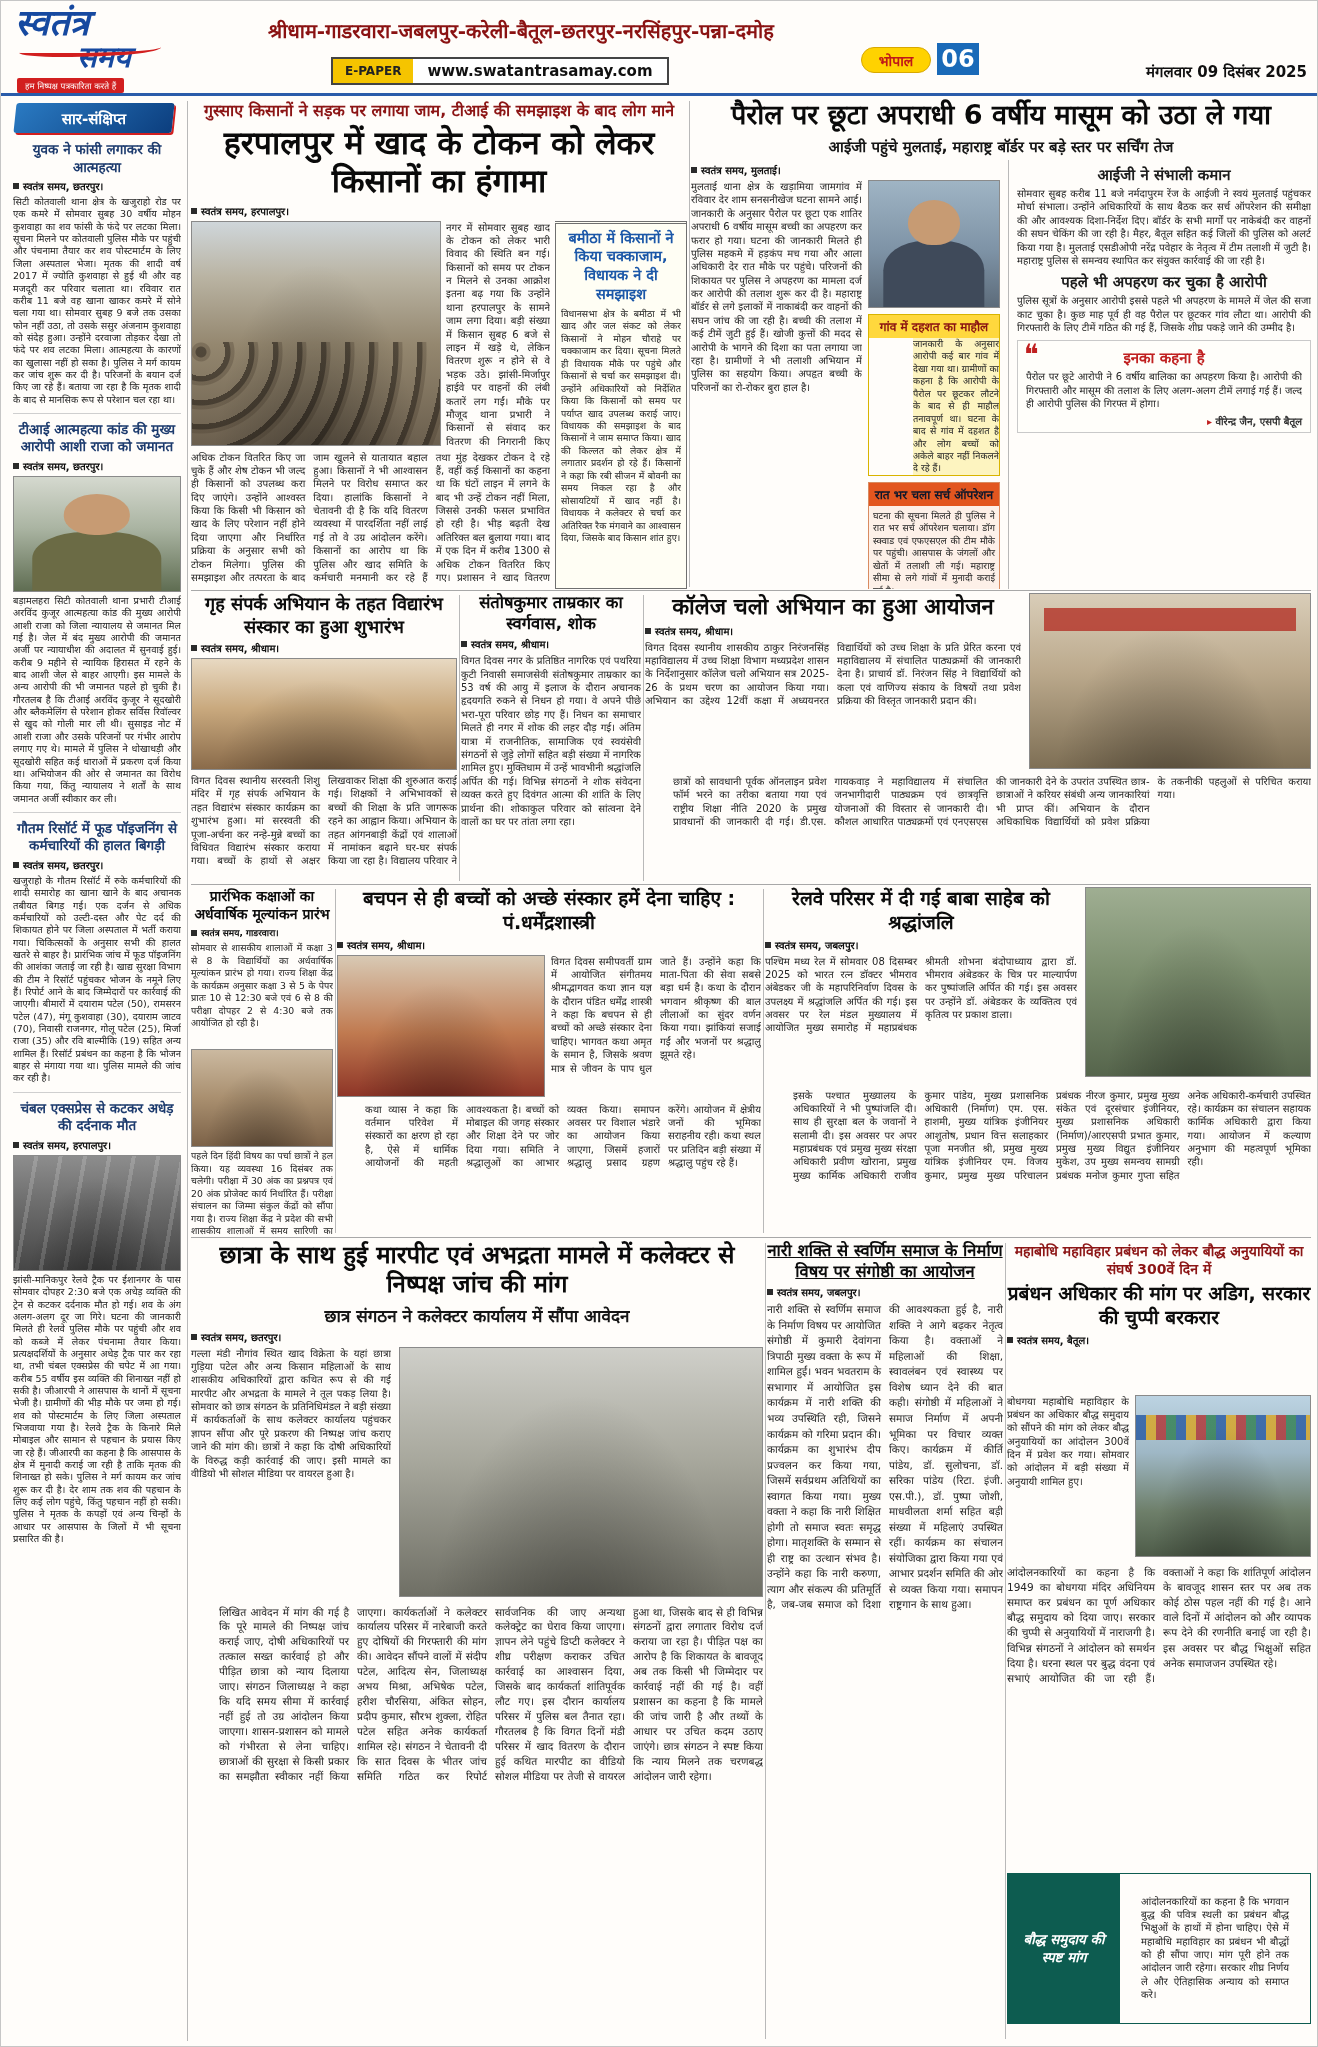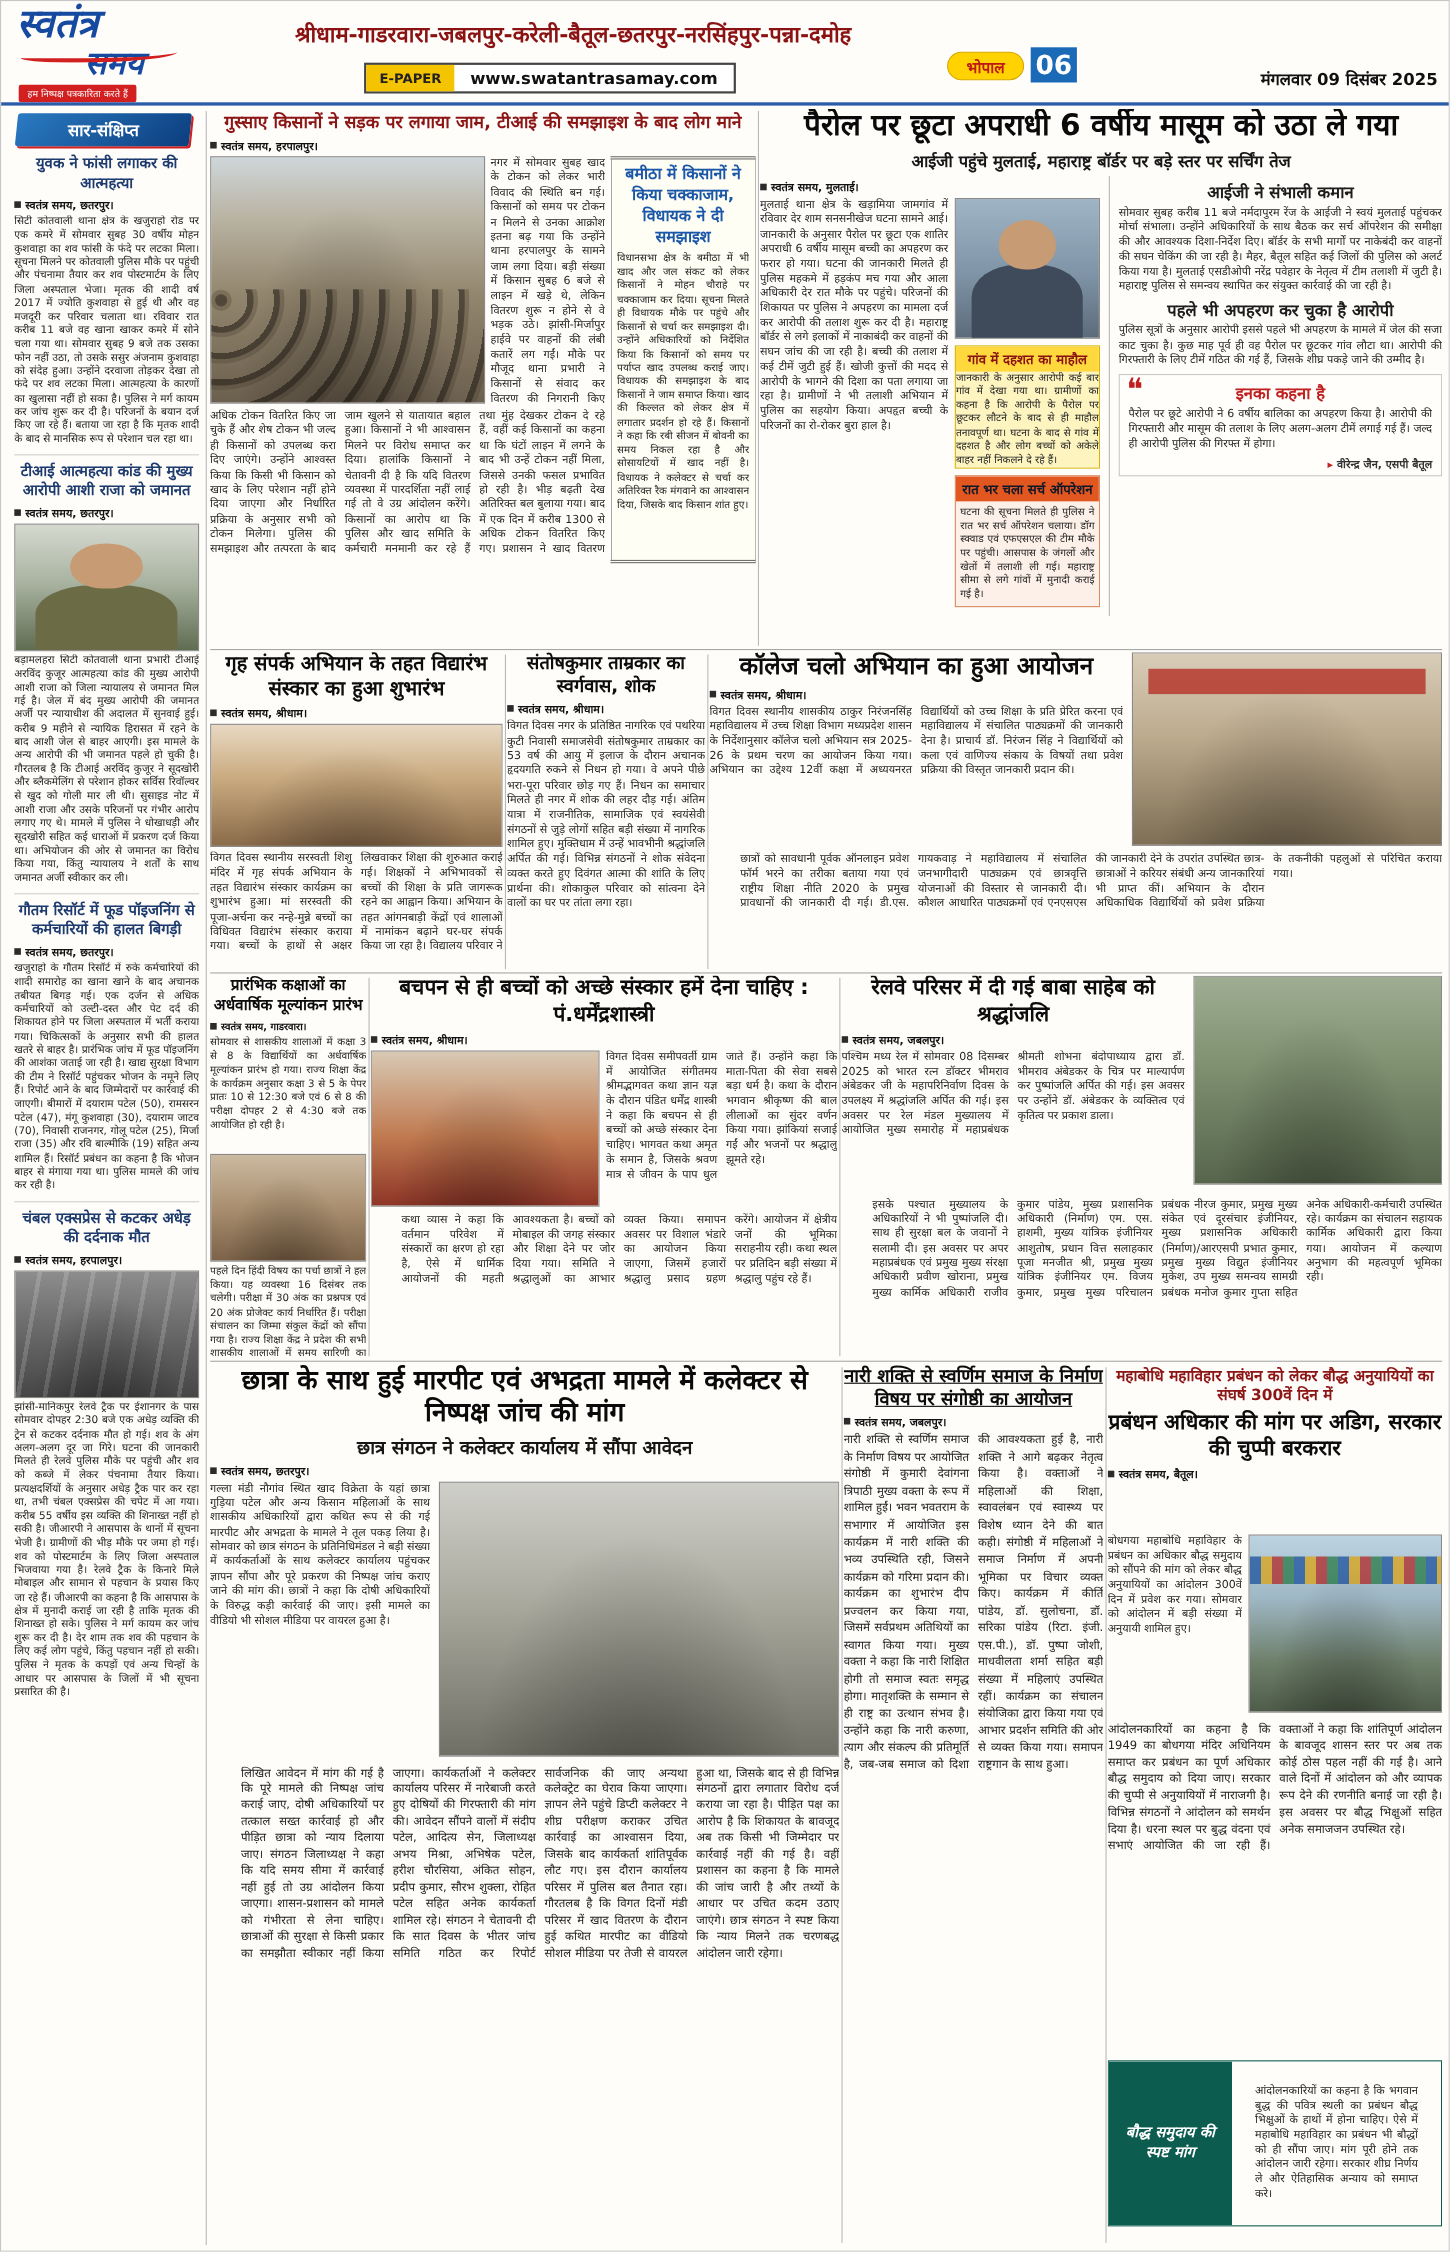--- a/index.html
+++ b/index.html
@@ -92,21 +92,21 @@
   .inset-hl { color:#1b57a8; font-weight:800; font-size:14.5px; line-height:1.3; text-align:center; margin-bottom:4px; }
 
   
   .kidnap-cols { display:flex; margin-top:4px; }
   .kidnap-left { width:318px; padding-right:8px; border-right:1px solid #b9b9b9; }
   .kidnap-right { flex:1; padding-left:8px; }
   .kl-row { display:flex; gap:6px; }
   .kl-stack { width:132px; flex:none; display:flex; flex-direction:column; gap:6px; }
   .box-yellow { border:1px solid #d9b400; overflow:hidden; }
   .by-title { background:#ffd83d; color:#8a1212; font-weight:800; font-size:12px; text-align:center; padding:3px 2px; }
-  .box-yellow .body-text { background:#fdf4c0; padding:0; font-size:9.3px; }
+  .box-yellow .body-text { background:#fdf4c0; padding:0; font-size:9.3px;margin-left:44px; }
   .box-orange { border:1px solid #d98b60; overflow:hidden; }
   .bo-title { background:#e2561f; color:#0f172a; font-weight:800; font-size:12px; text-align:center; padding:3px 2px; }
   .box-orange .body-text { background:#fdf0e8; padding:4px; font-size:9.3px; }
   .kr-h { font-size:15px; font-weight:800; text-align:center; margin:4px 0 3px; }
   .quote-box { border:1px solid #c9c9c9; padding:6px 8px 4px; position:relative; margin-top:6px; background:#fffefa; }
   .q-glyph { position:absolute; left:6px; top:0; font-size:28px; color:#c02020; line-height:1; }
   .q-title { color:#c02020; font-weight:800; font-size:15px; text-align:center; margin-bottom:3px; }
   .q-attr { text-align:right; font-weight:800; font-size:10px; color:#333; margin-top:3px; }
   .q-attr .arr { color:#c02020; }
 
@@ -178,20 +178,21 @@
           <span class="sq"></span>
           <span>स्वतंत्र समय, हरपालपुर।</span>
         </div>
       <div class="photo ph-track sb-photo"></div>
       <div class="sb-body" style="max-height:560px;">झांसी-मानिकपुर रेलवे ट्रैक पर ईशानगर के पास सोमवार दोपहर 2:30 बजे एक अधेड़ व्यक्ति की ट्रेन से कटकर दर्दनाक मौत हो गई। शव के अंग अलग-अलग दूर जा गिरे। घटना की जानकारी मिलते ही रेलवे पुलिस मौके पर पहुंची और शव को कब्जे में लेकर पंचनामा तैयार किया। प्रत्यक्षदर्शियों के अनुसार अधेड़ ट्रैक पार कर रहा था, तभी चंबल एक्सप्रेस की चपेट में आ गया। करीब 55 वर्षीय इस व्यक्ति की शिनाख्त नहीं हो सकी है। जीआरपी ने आसपास के थानों में सूचना भेजी है। ग्रामीणों की भीड़ मौके पर जमा हो गई। शव को पोस्टमार्टम के लिए जिला अस्पताल भिजवाया गया है। रेलवे ट्रैक के किनारे मिले मोबाइल और सामान से पहचान के प्रयास किए जा रहे हैं। जीआरपी का कहना है कि आसपास के क्षेत्र में मुनादी कराई जा रही है ताकि मृतक की शिनाख्त हो सके। पुलिस ने मर्ग कायम कर जांच शुरू कर दी है। देर शाम तक शव की पहचान के लिए कई लोग पहुंचे, किंतु पहचान नहीं हो सकी। पुलिस ने मृतक के कपड़ों एवं अन्य चिन्हों के आधार पर आसपास के जिलों में भी सूचना प्रसारित की है।</div>
     </div>
   </div>
 
   <div class="abs" style="left:190px;top:98px;width:496px;height:490px;overflow:hidden;">
     <div class="kicker">गुस्साए किसानों ने सड़क पर लगाया जाम, टीआई की समझाइश के बाद लोग माने</div>
+    <div class="hl-xl">हरपालपुर में खाद के टोकन को लेकर किसानों का हंगामा</div>
     <div class="byline">
         <span class="sq"></span>
         <span>स्वतंत्र समय, हरपालपुर।</span>
       </div>
     <div class="farmer-grid">
       <div class="photo ph-farmer" style="grid-column:1;grid-row:1;"></div>
       <div class="body-text" style="grid-column:2;grid-row:1;">नगर में सोमवार सुबह खाद के टोकन को लेकर भारी विवाद की स्थिति बन गई। किसानों को समय पर टोकन न मिलने से उनका आक्रोश इतना बढ़ गया कि उन्होंने थाना हरपालपुर के सामने जाम लगा दिया। बड़ी संख्या में किसान सुबह 6 बजे से लाइन में खड़े थे, लेकिन वितरण शुरू न होने से वे भड़क उठे। झांसी-मिर्जापुर हाईवे पर वाहनों की लंबी कतारें लग गईं। मौके पर मौजूद थाना प्रभारी ने किसानों से संवाद कर वितरण की निगरानी किए जाने का आश्वासन दिया।</div>
       <div class="inset">
         <div class="inset-hl">बमीठा में किसानों ने किया चक्काजाम, विधायक ने दी समझाइश</div>
         <div class="body-text" style="font-size:9.3px;">विधानसभा क्षेत्र के बमीठा में भी खाद और जल संकट को लेकर किसानों ने मोहन चौराहे पर चक्काजाम कर दिया। सूचना मिलते ही विधायक मौके पर पहुंचे और किसानों से चर्चा कर समझाइश दी। उन्होंने अधिकारियों को निर्देशित किया कि किसानों को समय पर पर्याप्त खाद उपलब्ध कराई जाए। विधायक की समझाइश के बाद किसानों ने जाम समाप्त किया। खाद की किल्लत को लेकर क्षेत्र में लगातार प्रदर्शन हो रहे हैं। किसानों ने कहा कि रबी सीजन में बोवनी का समय निकल रहा है और सोसायटियों में खाद नहीं है। विधायक ने कलेक्टर से चर्चा कर अतिरिक्त रैक मंगवाने का आश्वासन दिया, जिसके बाद किसान शांत हुए।</div>

